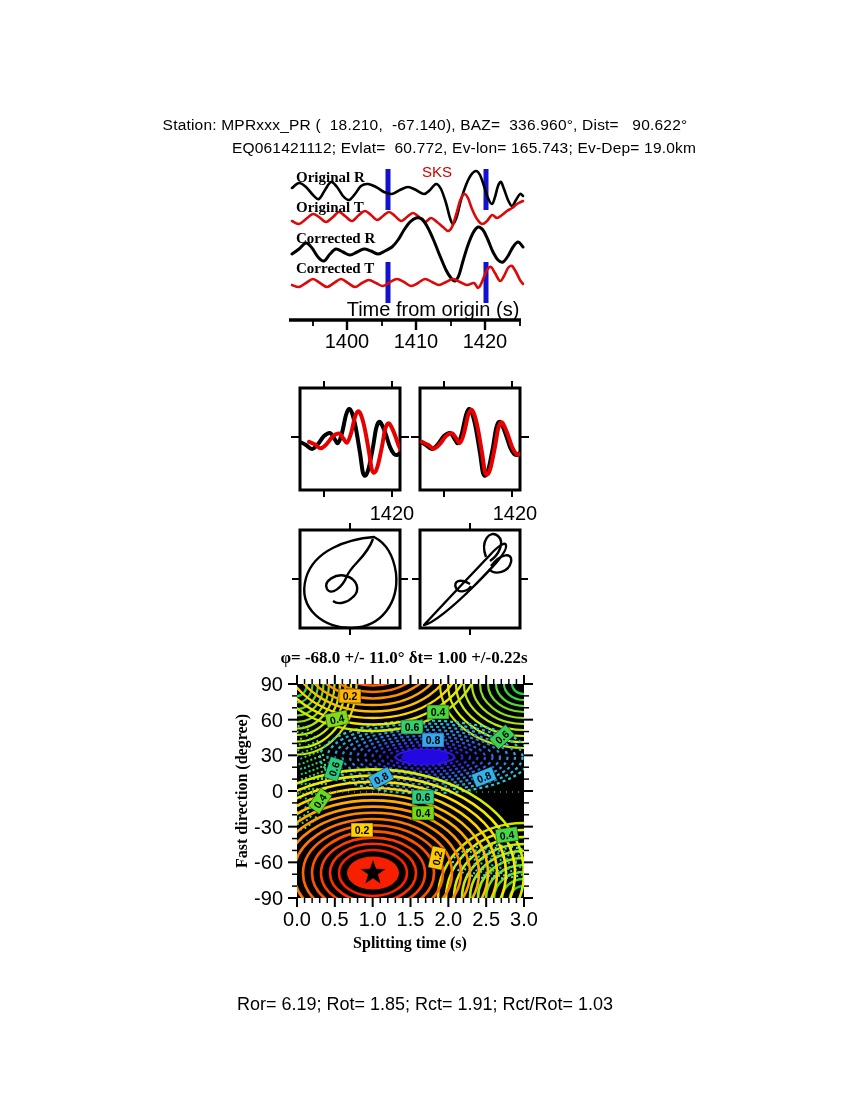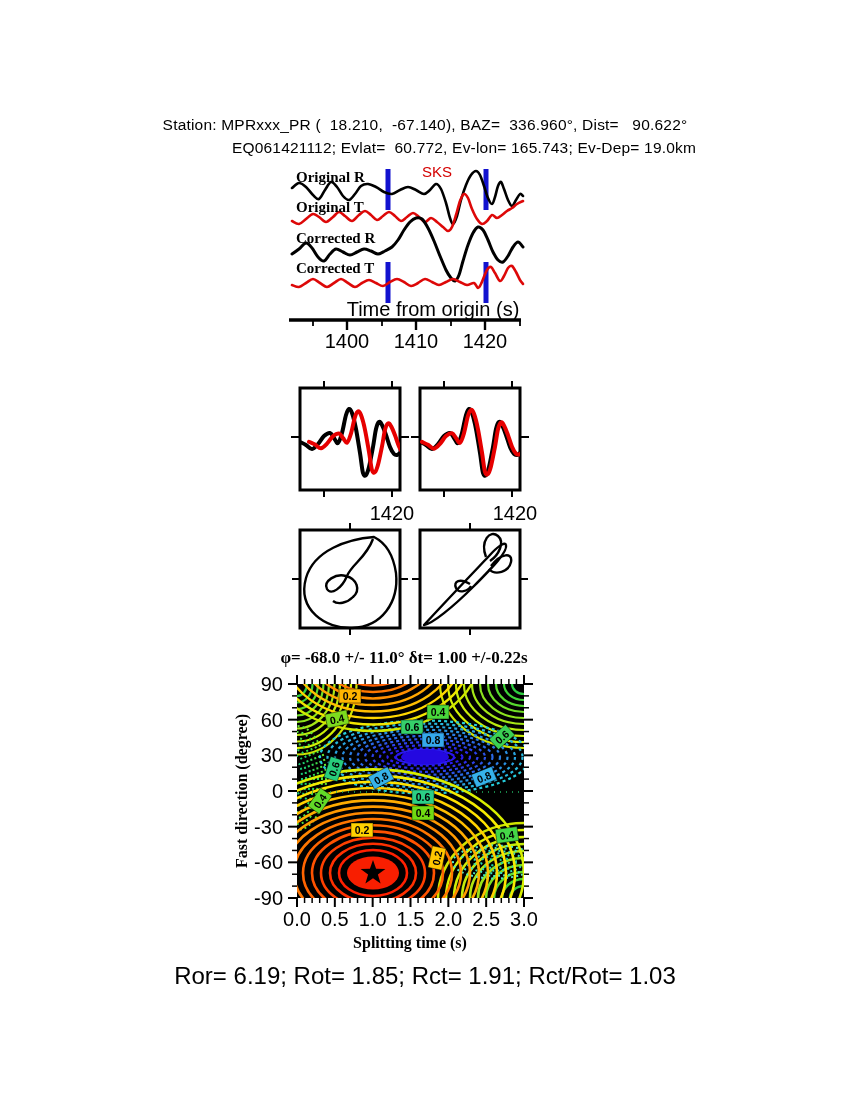--- a/index.html
+++ b/index.html
@@ -1,21 +1,21 @@
 <!DOCTYPE html>
 <html><head>
 <meta charset="utf-8">
 <style>
   html,body{margin:0;padding:0;background:#fff;}
   .page{position:relative;width:850px;height:1100px;background:#ffffff;overflow:hidden;
         font-family:"Liberation Sans",sans-serif;}
   .hline{position:absolute;left:0;width:850px;text-align:center;color:#000;
          font-size:15.5px;letter-spacing:0.2px;white-space:pre;}
   .ftr{position:absolute;left:0;width:850px;text-align:center;color:#000;
-       font-size:24px;white-space:pre;}
+       font-size:18px;white-space:pre;margin-top:32px;}
   svg text{white-space:pre;}
   .sans{font-family:"Liberation Sans",sans-serif;}
   .serifb{font-family:"Liberation Serif",serif;font-weight:bold;}
 </style>
 </head>
 <body>
 
 <div class="page">
 
   <div class="hline" style="top:116px;">Station: MPRxxx_PR (  18.210,  -67.140), BAZ=  336.960°, Dist=   90.622°</div>

